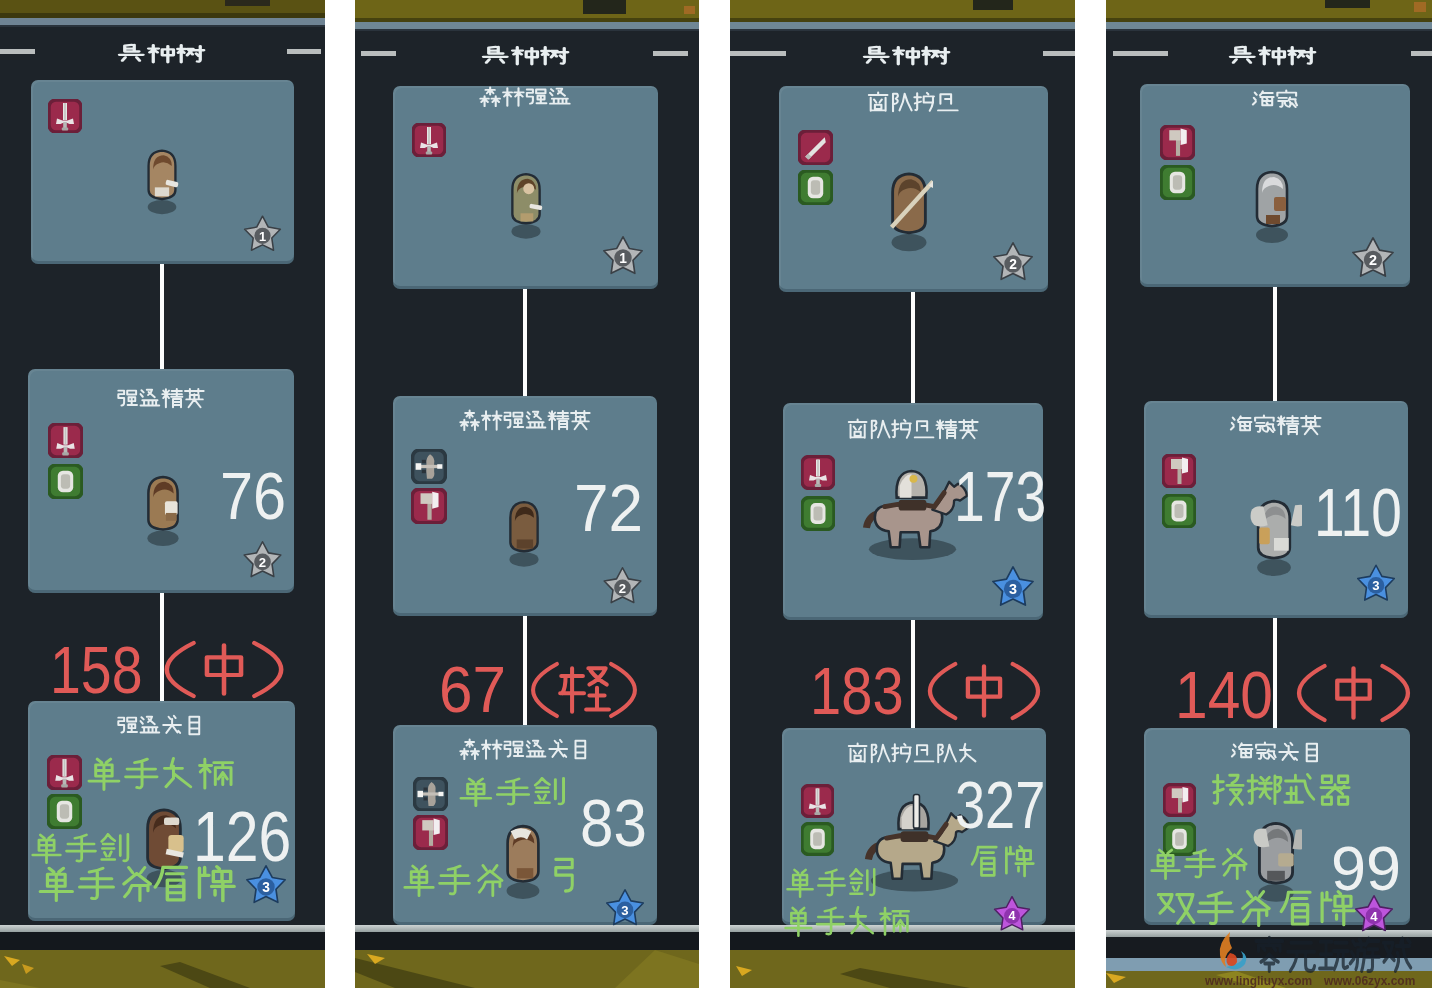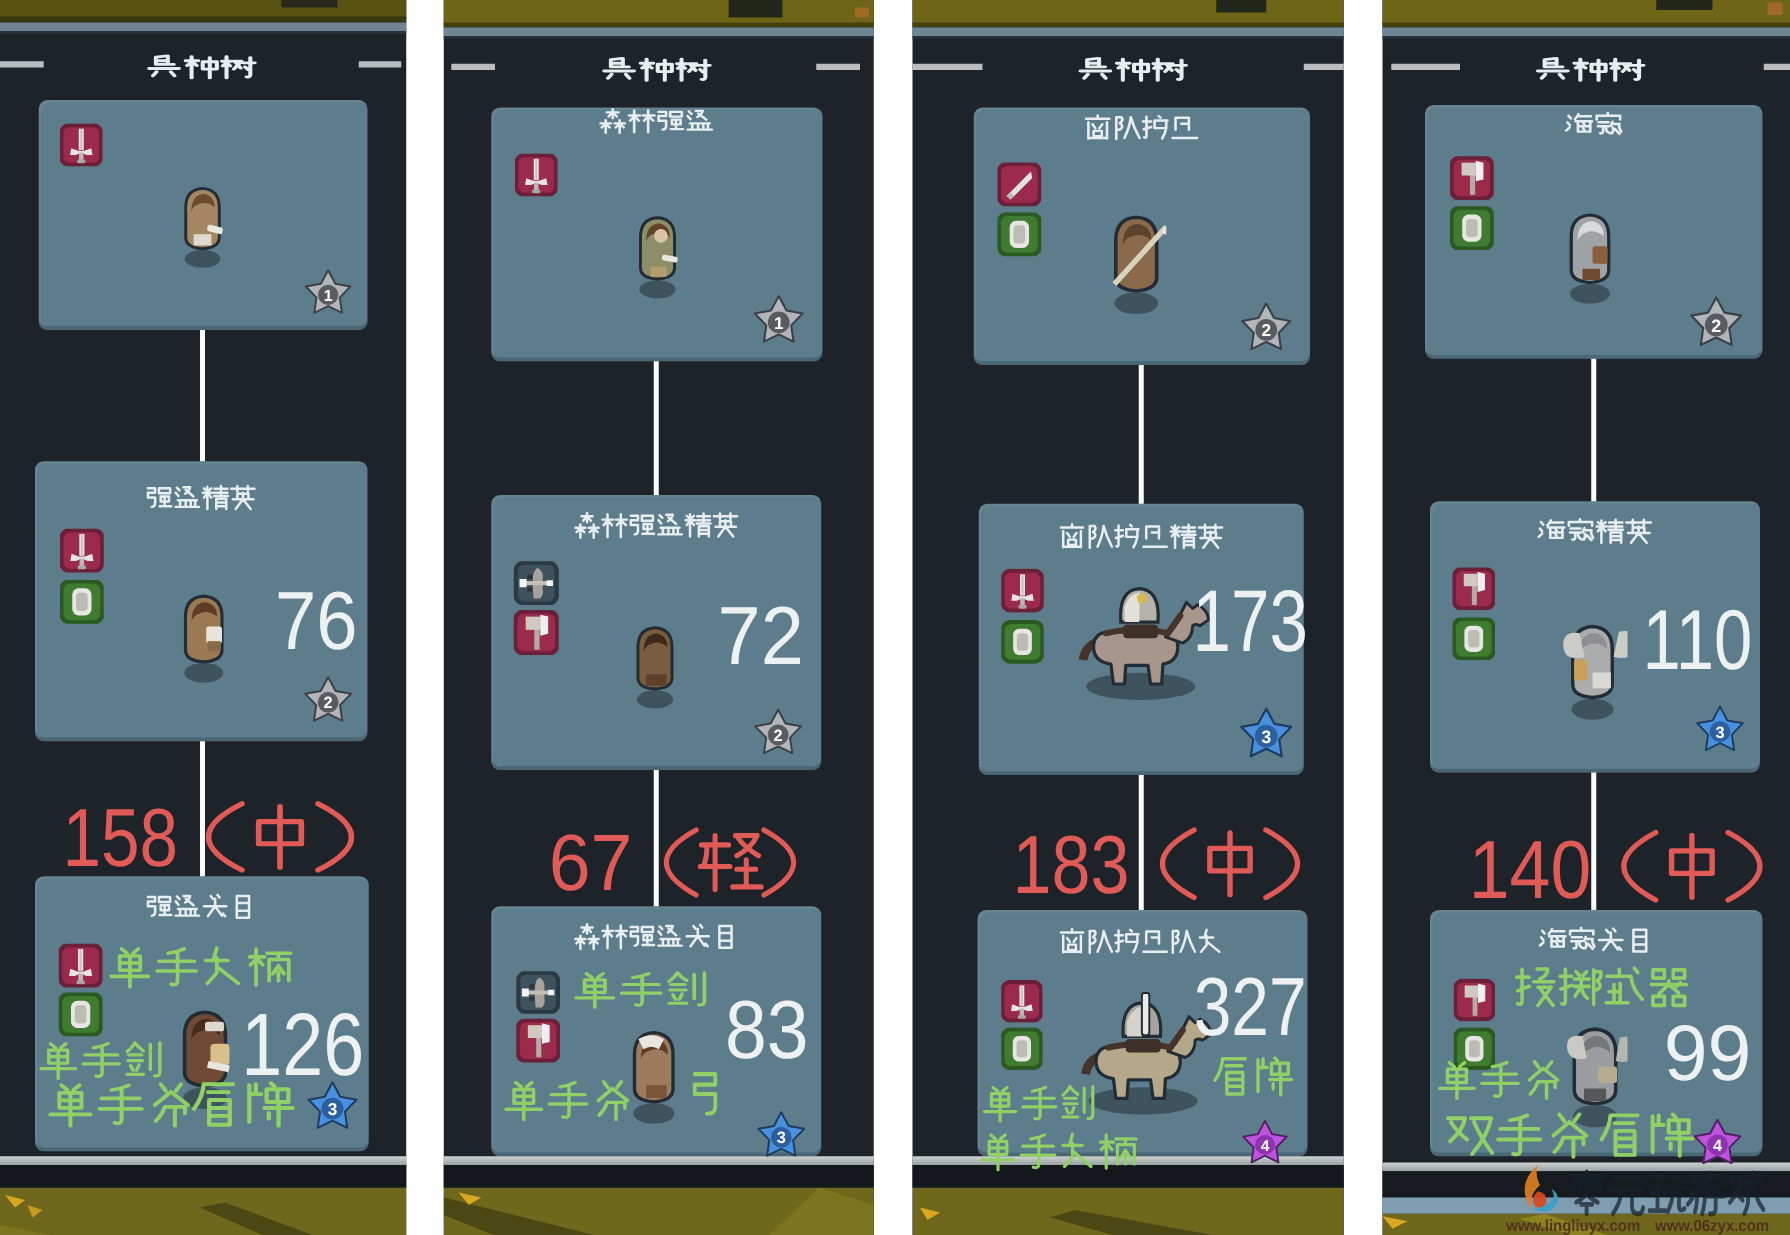--- a/index.html
+++ b/index.html
@@ -883,21 +883,21 @@
 <svg class="unit" style="left:1250px;top:820px;width:52px;height:84px" viewBox="0 0 44 76">
       <ellipse cx="22" cy="66" rx="16" ry="8" fill="#3e535d"></ellipse>
       <path d="M7,20 Q7,4 22,3 Q37,4 37,20 V47 Q37,56 22,57 Q7,56 7,47 Z" fill="#9a9da0" stroke="#232c35" stroke-width="2.6"></path>
       <path d="M12,24 Q12,8 24,8 Q33,10 33,20 Q26,14 19,17 Q13,19 12,24 Z" fill="#75787a"></path>
       <path d="M2,18 Q0,6 13,8 L16,24 Q4,27 2,18 Z" fill="#c9cac6"></path>
       <path d="M52,20 Q54,6 40,9 L37,26 Q50,29 52,20 Z" fill="#b5b6b2"></path>
       <rect x="24" y="30" width="14" height="12" rx="2" fill="#b5ab90"></rect>
       <rect x="14" y="46" width="16" height="9" fill="#55575a"></rect>
     </svg>
 
-<div class="n " style="left:1331px;top:812px;font-size:63px;color:#eef1f1;transform:scaleX(1)">99</div>
+<div class="n " style="left:1331px;top:837px;font-size:63px;color:#eef1f1;transform:scaleX(1)">99</div>
 
 <svg class="t" style="left:1156px;top:890px;width:199px;height:37px;color:#8fd166" viewBox="0 0 496 96" preserveAspectRatio="none">
       <g stroke-width="8">
         <use href="#u53cc" x="0"></use>
         <use href="#u624b" x="100"></use>
         <use href="#u65a7" x="200"></use>
         <use href="#u76fe" x="300"></use>
         <use href="#u724c" x="400"></use>
       </g>
     </svg>

